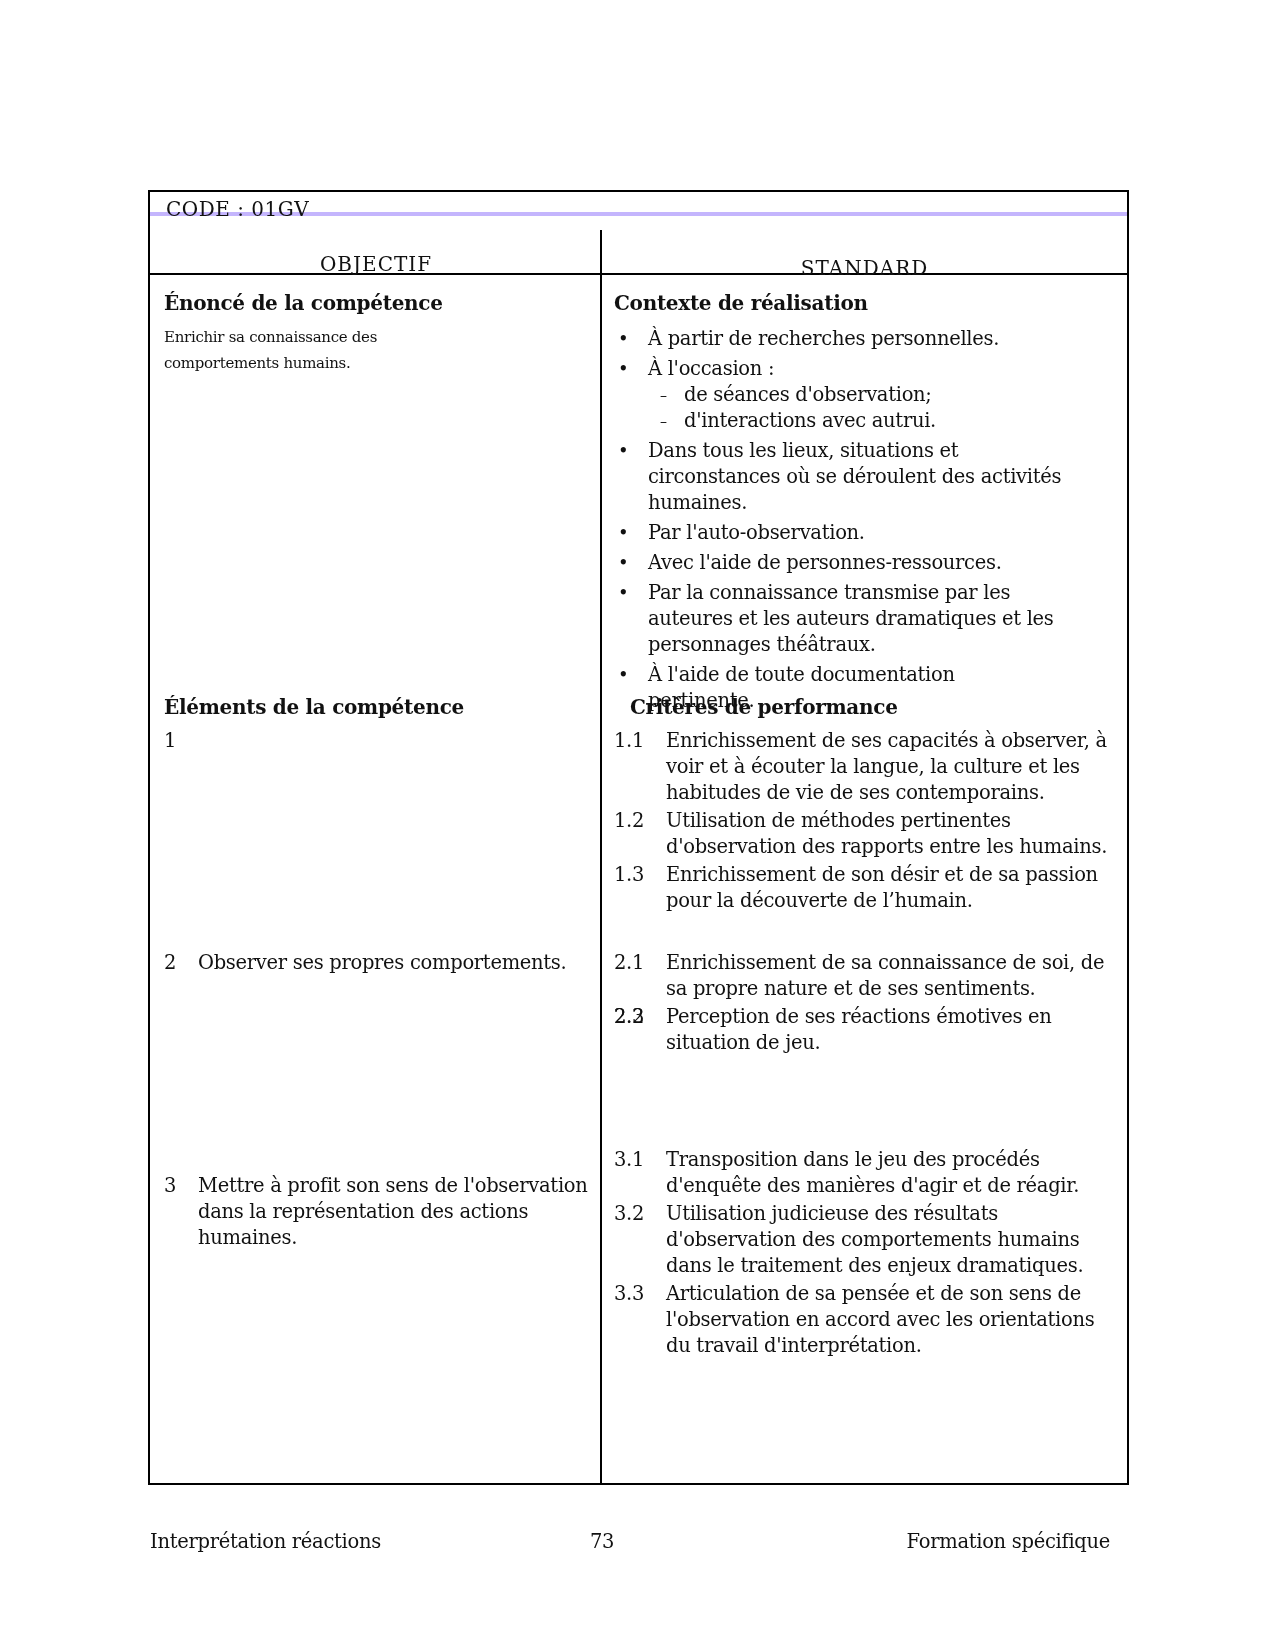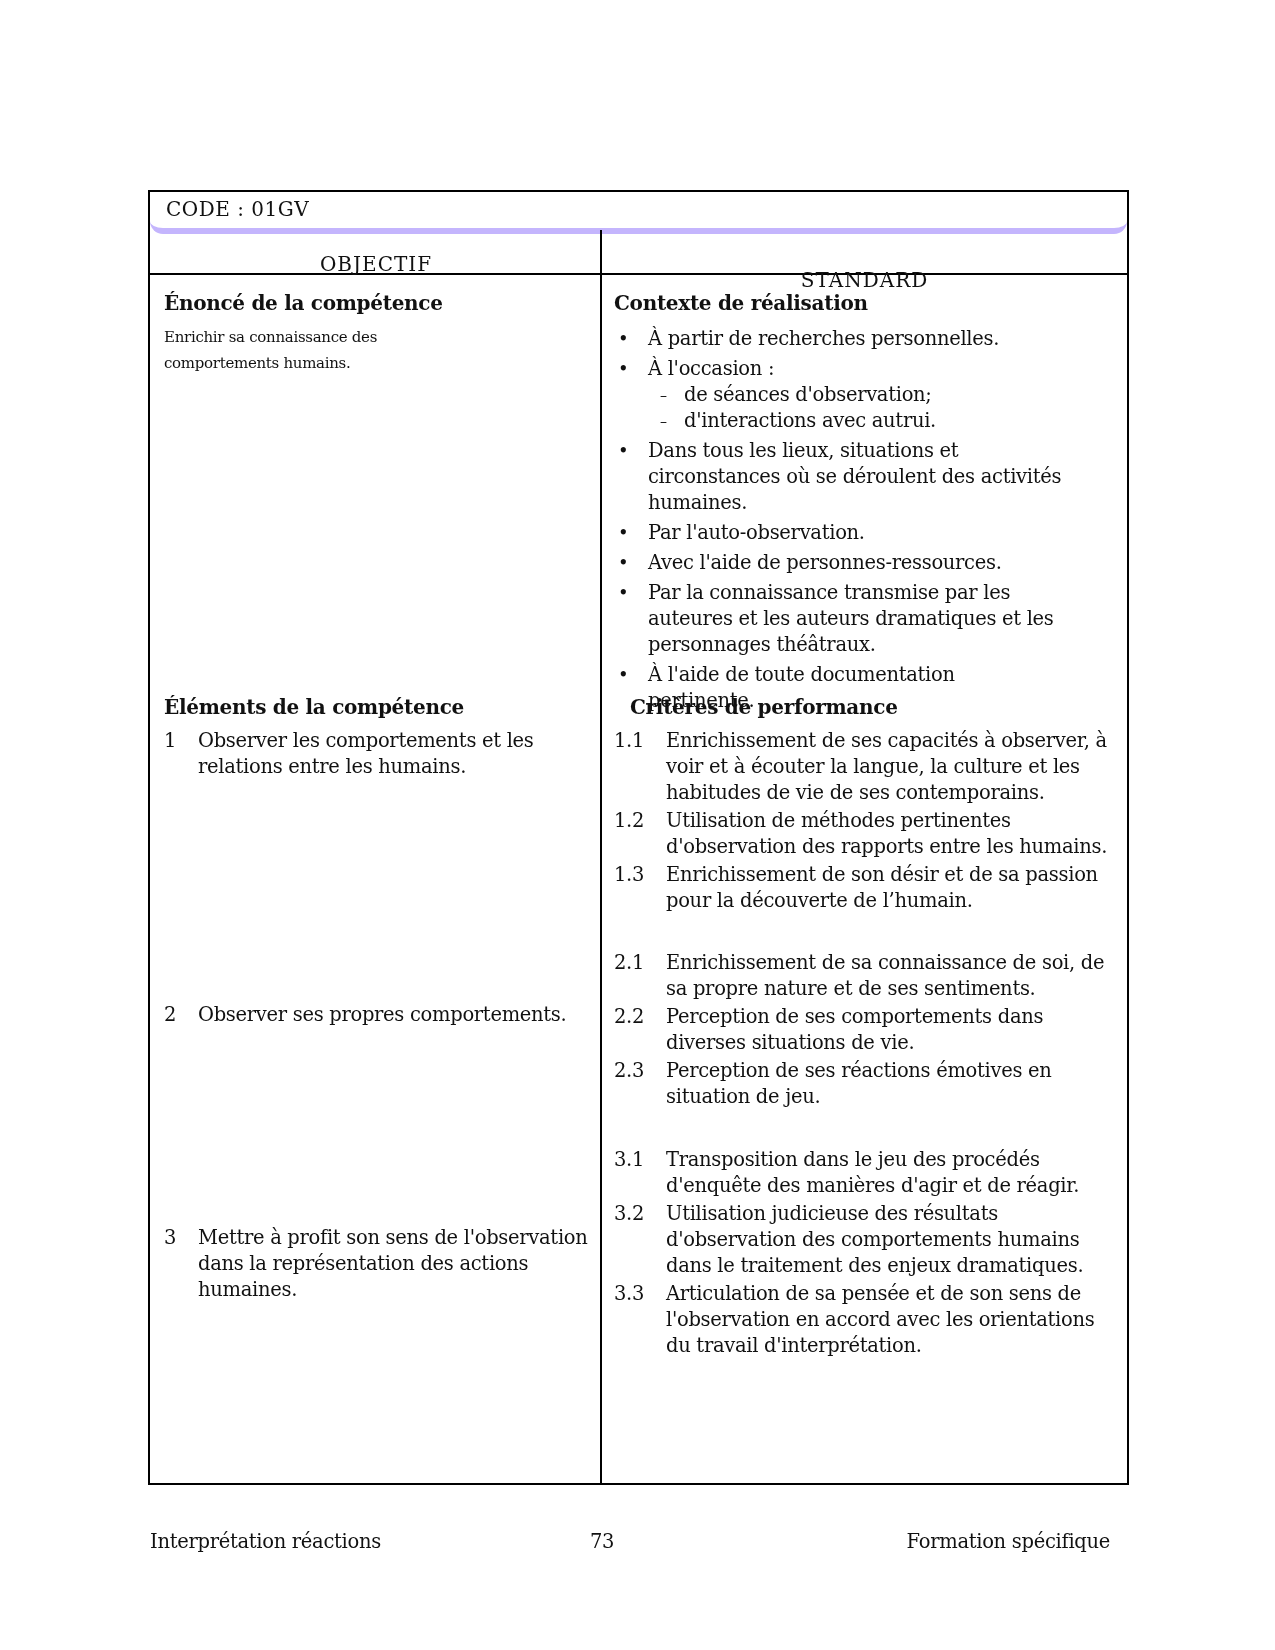--- a/index.html
+++ b/index.html
@@ -1,23 +1,23 @@
 <!DOCTYPE html>
 <html><head>
 <meta charset="utf-8">
 <style>
   html, body { margin: 0; padding: 0; background: #ffffff; }
   body { width: 1275px; height: 1650px; position: relative; font-family: "DejaVu Serif", "Liberation Serif", serif; color: #111; }
   .page { position: absolute; left: 0; top: 0; width: 1275px; height: 1650px; }
   .tbl { position: absolute; left: 148px; top: 190px; width: 981px; height: 1295px; border: 2px solid #000; box-sizing: border-box; }
-  .code-row { position: absolute; left: 0; top: 0; width: 100%; height: 42px; border-bottom: 6px solid #c4b5fd; box-sizing: border-box; border-radius: 13px; }
+  .code-row { position: absolute; left: 0; top: 0; width: 100%; height: 24px; border-bottom: 4px solid #c4b5fd; box-sizing: border-box; }
   .code-label { position: absolute; left: 16px; top: 5px; font-size: 20px; letter-spacing: 0.5px; font-weight: normal; }
   .hdr-row { position: absolute; left: 0; top: 38px; width: 100%; height: 45px; border-bottom: 2px solid #000; box-sizing: border-box; }
   .hdr-left { position: absolute; left: 0; top: 0; width: 452px; height: 100%; text-align: center; }
-  .hdr-right { position: absolute; left: 452px; top: 16px; right: 0; height: 100%; text-align: center; }
+  .hdr-right { position: absolute; left: 452px; top: 4px; right: 0; height: 100%; text-align: center; }
   .hdr-left span, .hdr-right span { position: absolute; left: 0; right: 0; top: 22px; font-size: 20px; letter-spacing: 1px; }
   .divider { position: absolute; left: 450px; top: 38px; width: 2px; bottom: 0; background: #000; }
   .col { position: absolute; top: 92px; bottom: 0; }
   .col-left { left: 0; width: 450px; }
   .col-right { left: 452px; right: 0; }
   .abs { position: absolute; }
   .section-title { font-weight: bold; font-size: 20px; line-height: 26px; letter-spacing: -0.3px; }
   .body-text { font-size: 15px; line-height: 26px; letter-spacing: -0.3px; }
   .bullets { list-style: none; margin: 0; padding: 0; }
   .bullets li { position: relative; padding-left: 34px; font-size: 19.5px; line-height: 26px; margin-bottom: 4px; letter-spacing: -0.3px; }
@@ -57,21 +57,20 @@
           <div>Enrichir sa connaissance des</div>
           <div>comportements humains.</div>
         </div>
       </div>
 
       <div class="abs" style="left:14px; top:410px; right:12px;">
         <div class="section-title">Éléments de la compétence</div>
       </div>
       <div class="abs elem" style="left:14px; top:444px; width:400px;">
         <span class="num">1</span>
-        <span>Observer les comportements et les relations entre les humains.</span>
       </div>
       <div class="abs elem" style="left:14px; top:666px; width:400px;">
         <span class="num">2</span>
         <span>Observer ses propres comportements.</span>
       </div>
       <div class="abs elem" style="left:14px; top:863px; width:400px;">
         <span class="num">3</span>
         <span>Mettre à profit son sens de l'observation dans la représentation des actions humaines.</span>
       </div>
     </div>
@@ -100,21 +99,21 @@
       </div>
 
       <ul class="abs numbered" style="left:12px; top:444px; width:508px;">
         <li><span class="num">1.1</span><span>Enrichissement de ses capacités à observer, à voir et à écouter la langue, la culture et les habitudes de vie de ses contemporains.</span></li>
         <li><span class="num">1.2</span><span>Utilisation de méthodes pertinentes d'observation des rapports entre les humains.</span></li>
         <li><span class="num">1.3</span><span>Enrichissement de son désir et de sa passion pour la découverte de l’humain.</span></li>
       </ul>
 
       <ul class="abs numbered" style="left:12px; top:666px; width:508px;">
         <li><span class="num">2.1</span><span>Enrichissement de sa connaissance de soi, de sa propre nature et de ses sentiments.</span></li>
-        <li><span class="num">2.2</span><span>Perception de ses comportements dans diverses situations de vie.</span></li>
+        <li><span class="num">2.2</span></li>
         <li><span class="num">2.3</span><span>Perception de ses réactions émotives en situation de jeu.</span></li>
       </ul>
 
       <ul class="abs numbered" style="left:12px; top:863px; width:508px;">
         <li><span class="num">3.1</span><span>Transposition dans le jeu des procédés d'enquête des manières d'agir et de réagir.</span></li>
         <li><span class="num">3.2</span><span>Utilisation judicieuse des résultats d'observation des comportements humains dans le traitement des enjeux dramatiques.</span></li>
         <li><span class="num">3.3</span><span>Articulation de sa pensée et de son sens de l'observation en accord avec les orientations du travail d'interprétation.</span></li>
       </ul>
     </div>
   </div>

